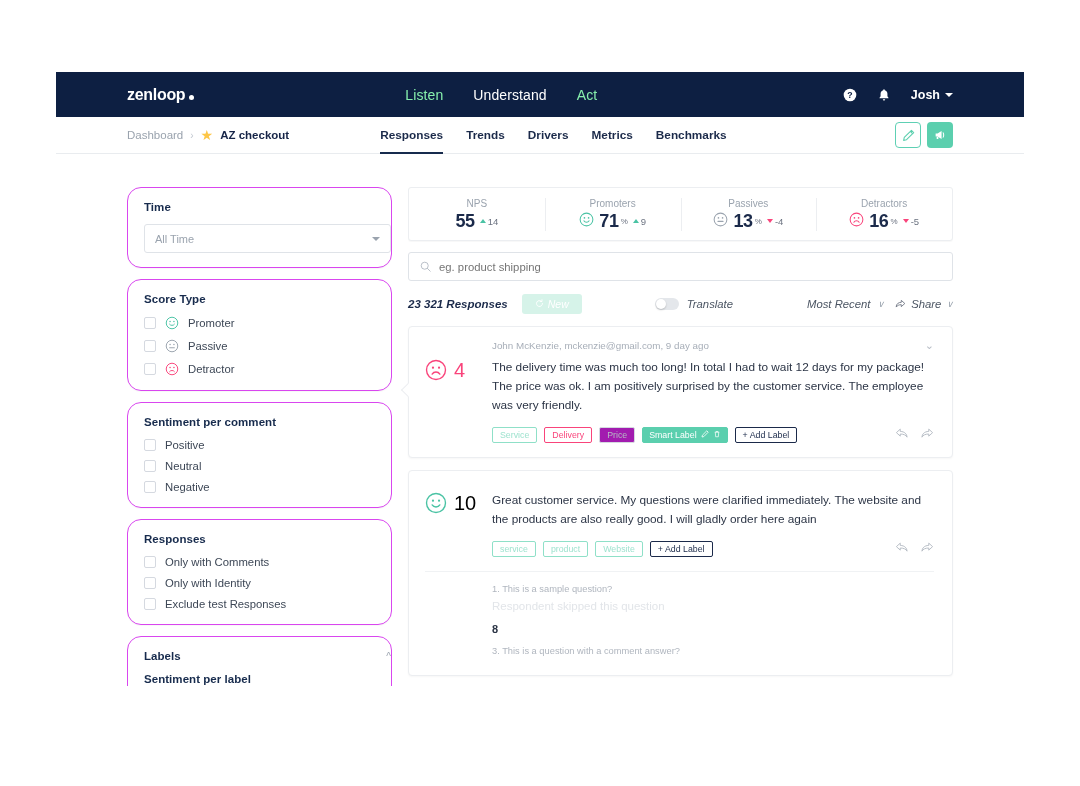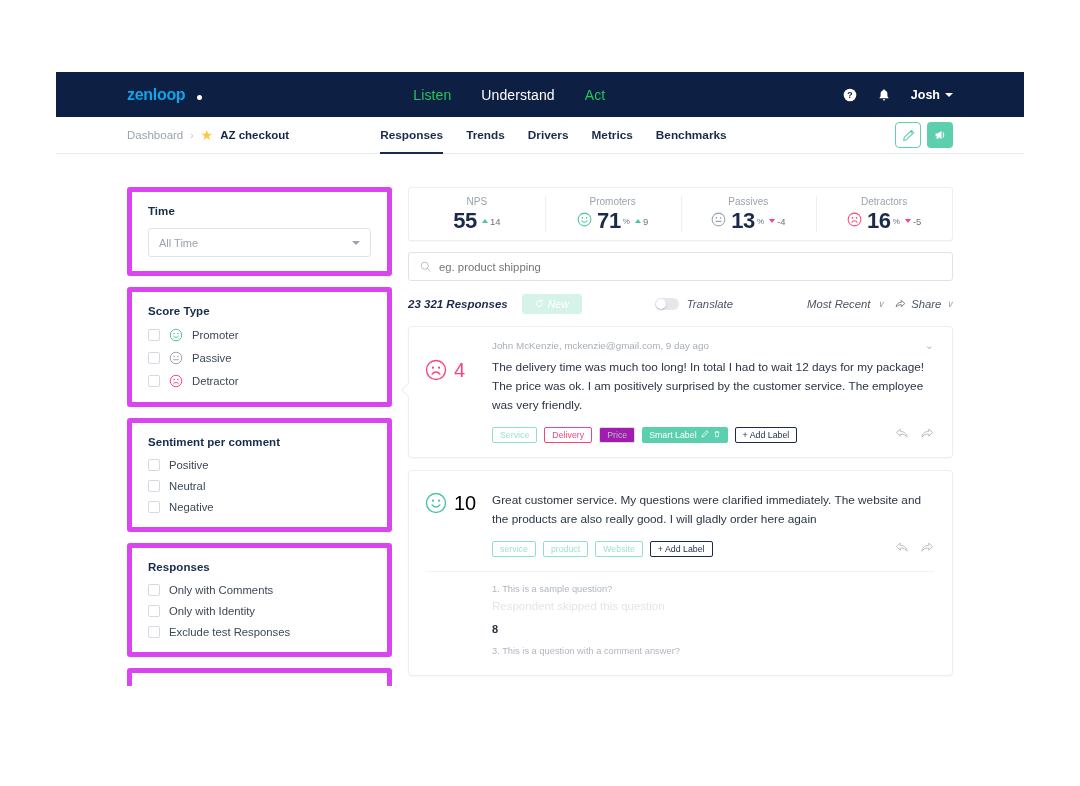--- a/index.html
+++ b/index.html
@@ -10,26 +10,26 @@
     overflow: hidden;
   }
   .app { position: relative; width: 1080px; height: 786px; background:#fff; }
 
   
   .topnav {
     position: absolute; left: 56px; top: 72px; width: 968px; height: 45px;
     background: #0d1f42; display: flex; align-items: center;
   }
   .brand {
-    color:#0ea5e9; font-size: 16px; font-weight: 700; letter-spacing: -0.3px;
-    margin-left: 71px; display:flex; align-items:center; gap:12px;
+    color:#ffffff; font-size: 16px; font-weight: 700; letter-spacing: -0.3px;
+    margin-left: 71px; display:flex; align-items:center; gap:4px;
   }
   .brand-dot { width:5px; height:5px; border-radius:50%; background:#fff; display:inline-block; margin-top:5px;}
   .mainmenu { display:flex; align-items:center; gap: 30px; margin-left: 211px; }
-  .mainmenu .mi { font-size: 14px; color:#22c55e; letter-spacing:0.1px; cursor:pointer; }
+  .mainmenu .mi { font-size: 14px; color:#86efac; letter-spacing:0.1px; cursor:pointer; }
   .mainmenu .mi.active { color:#ffffff; font-weight:400; }
   .navright { margin-left:auto; margin-right: 71px; display:flex; align-items:center; gap:20px; }
   .navicon { width:14px; height:14px; color:#fff; display:flex; align-items:center; justify-content:center; cursor:pointer;}
   .user { color:#fff; font-size:12.5px; font-weight:700; display:flex; align-items:center; gap:5px; cursor:pointer;}
   .caret { width:0; height:0; border-left:4px solid transparent; border-right:4px solid transparent; border-top:4.5px solid #fff; }
 
   
   .subnav {
     position:absolute; left:56px; top:117px; width:968px; height:37px;
     background:#fff; display:flex; align-items:center;
@@ -50,22 +50,22 @@
   .btn-sq.outline { border:1px solid #5ed0b4; background:#fff; }
   .btn-sq.filled { background:#5bcfae; }
 
   
   .content { position:absolute; left:56px; top:154px; width:968px; height:532px; background:#fff; }
   .inner { position:absolute; left:71px; top:33px; width:826px; display:flex; gap:16px; }
 
   
   .sidebar { width:265px; flex:0 0 265px; }
   .fcard {
-    background:#fff; border:5px solid #d946ef; border-radius:3px; margin-bottom:11px;
-    padding:13px 16px 14px 16px; box-shadow: 0 1px 1px rgba(16,24,40,0.03);
+    background:#fff; border:1px solid #d946ef; border-radius:14px; margin-bottom:11px;
+    padding:13px 0 14px 16px; box-shadow: 0 1px 1px rgba(16,24,40,0.03);
   }
   .fcard h4 { font-size:11.5px; color:#172b4d; font-weight:700; margin-bottom:11px; letter-spacing:0.05px;}
   .select {
     height:29px; border:1px solid #dfe3e8; border-radius:3px; display:flex; align-items:center;
     padding:0 10px; font-size:11px; color:#9aa3ae; cursor:pointer;
   }
   .select .sel-caret { margin-left:auto; width:0;height:0;border-left:4px solid transparent;border-right:4px solid transparent;border-top:4px solid #9aa3ae;}
   .chkrow { display:flex; align-items:center; gap:9px; margin-bottom:9px; font-size:11.3px; color:#3d4756; cursor:pointer;}
   .chkrow:last-child { margin-bottom:0; }
   .chk { width:12px; height:12px; border:1px solid #d5d9e0; border-radius:2px; background:#fff; flex:0 0 12px;}
@@ -77,21 +77,21 @@
   
   .maincol { flex:1; min-width:0; }
   .kpibar {
     background:#fff; border:1px solid #eceef1; border-radius:3px; height:54px;
     display:flex; align-items:center; box-shadow:0 1px 1px rgba(16,24,40,0.03);
   }
   .kpi { flex:1; text-align:center; position:relative; padding: 4px 0; }
   .kpi + .kpi::before { content:""; position:absolute; left:0; top:4px; bottom:4px; width:1px; background:#eceef1; }
   .kpi .klabel { font-size:10px; color:#9aa3ae; margin-bottom:3px; }
   .kpi .kval { display:flex; align-items:center; justify-content:center; gap:5px; }
-  .kpi .knum { font-size:22px; font-weight:700; color:#1b2a4a; letter-spacing:-0.3px; line-height:1;}
+  .kpi .knum { font-size:18px; font-weight:700; color:#1b2a4a; letter-spacing:-0.3px; line-height:1;}
   .kpi .kpct { font-size:8px; color:#6b7280; vertical-align:super; margin-left:-3px;}
   .kpi .kdelta { font-size:9.5px; color:#6b7280; display:flex; align-items:center; gap:2px;}
   .tri-up { width:0;height:0;border-left:3.5px solid transparent;border-right:3.5px solid transparent;border-bottom:4.5px solid #4ac3a4;}
   .tri-dn { width:0;height:0;border-left:3.5px solid transparent;border-right:3.5px solid transparent;border-top:4.5px solid #f9447b;}
 
   .searchbox {
     margin-top:11px; height:29px; border:1px solid #dfe3e8; border-radius:3px; background:#fff;
     display:flex; align-items:center; padding:0 11px; gap:8px;
   }
   .searchbox input { border:none; outline:none; font-size:11.3px; color:#9aa3ae; flex:1; font-family:inherit; background:transparent;}

